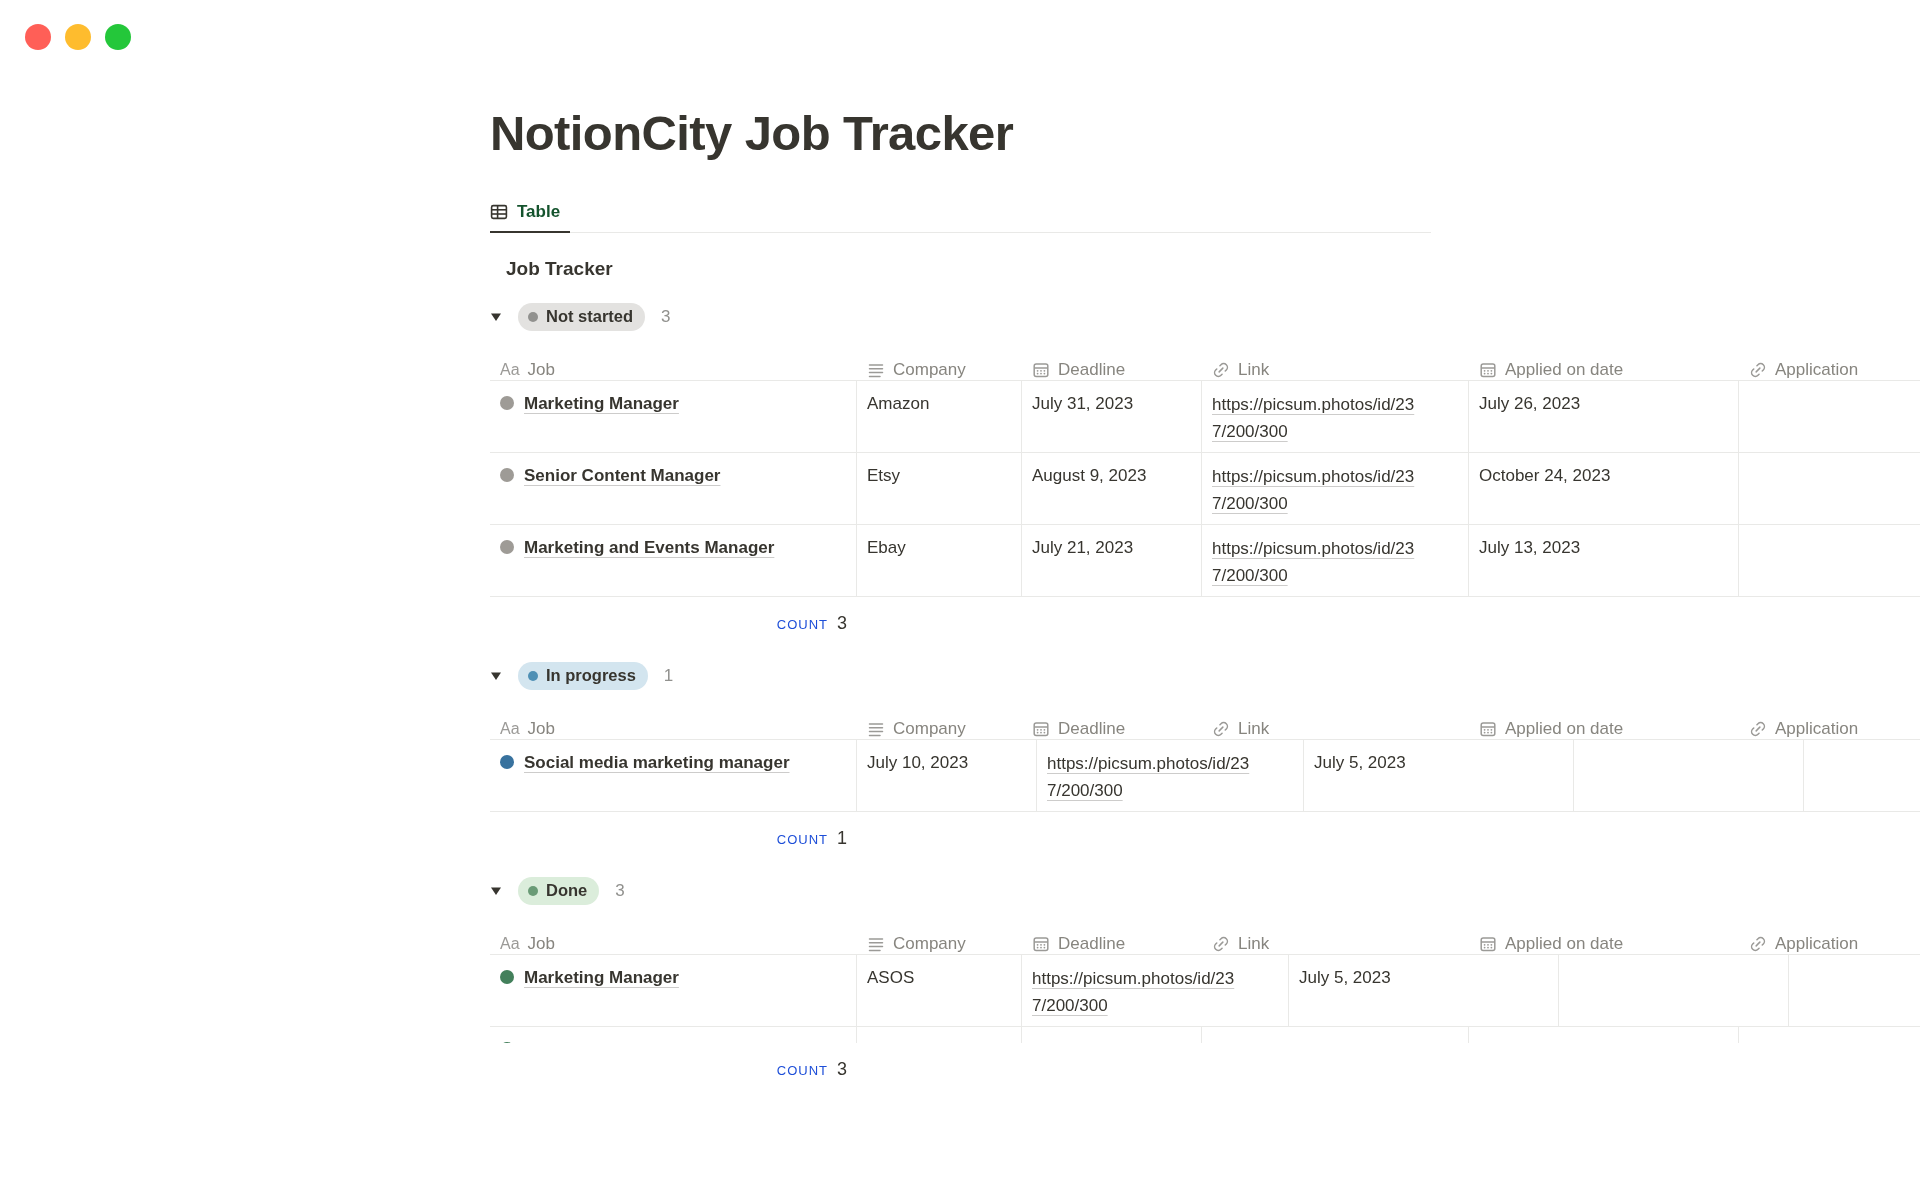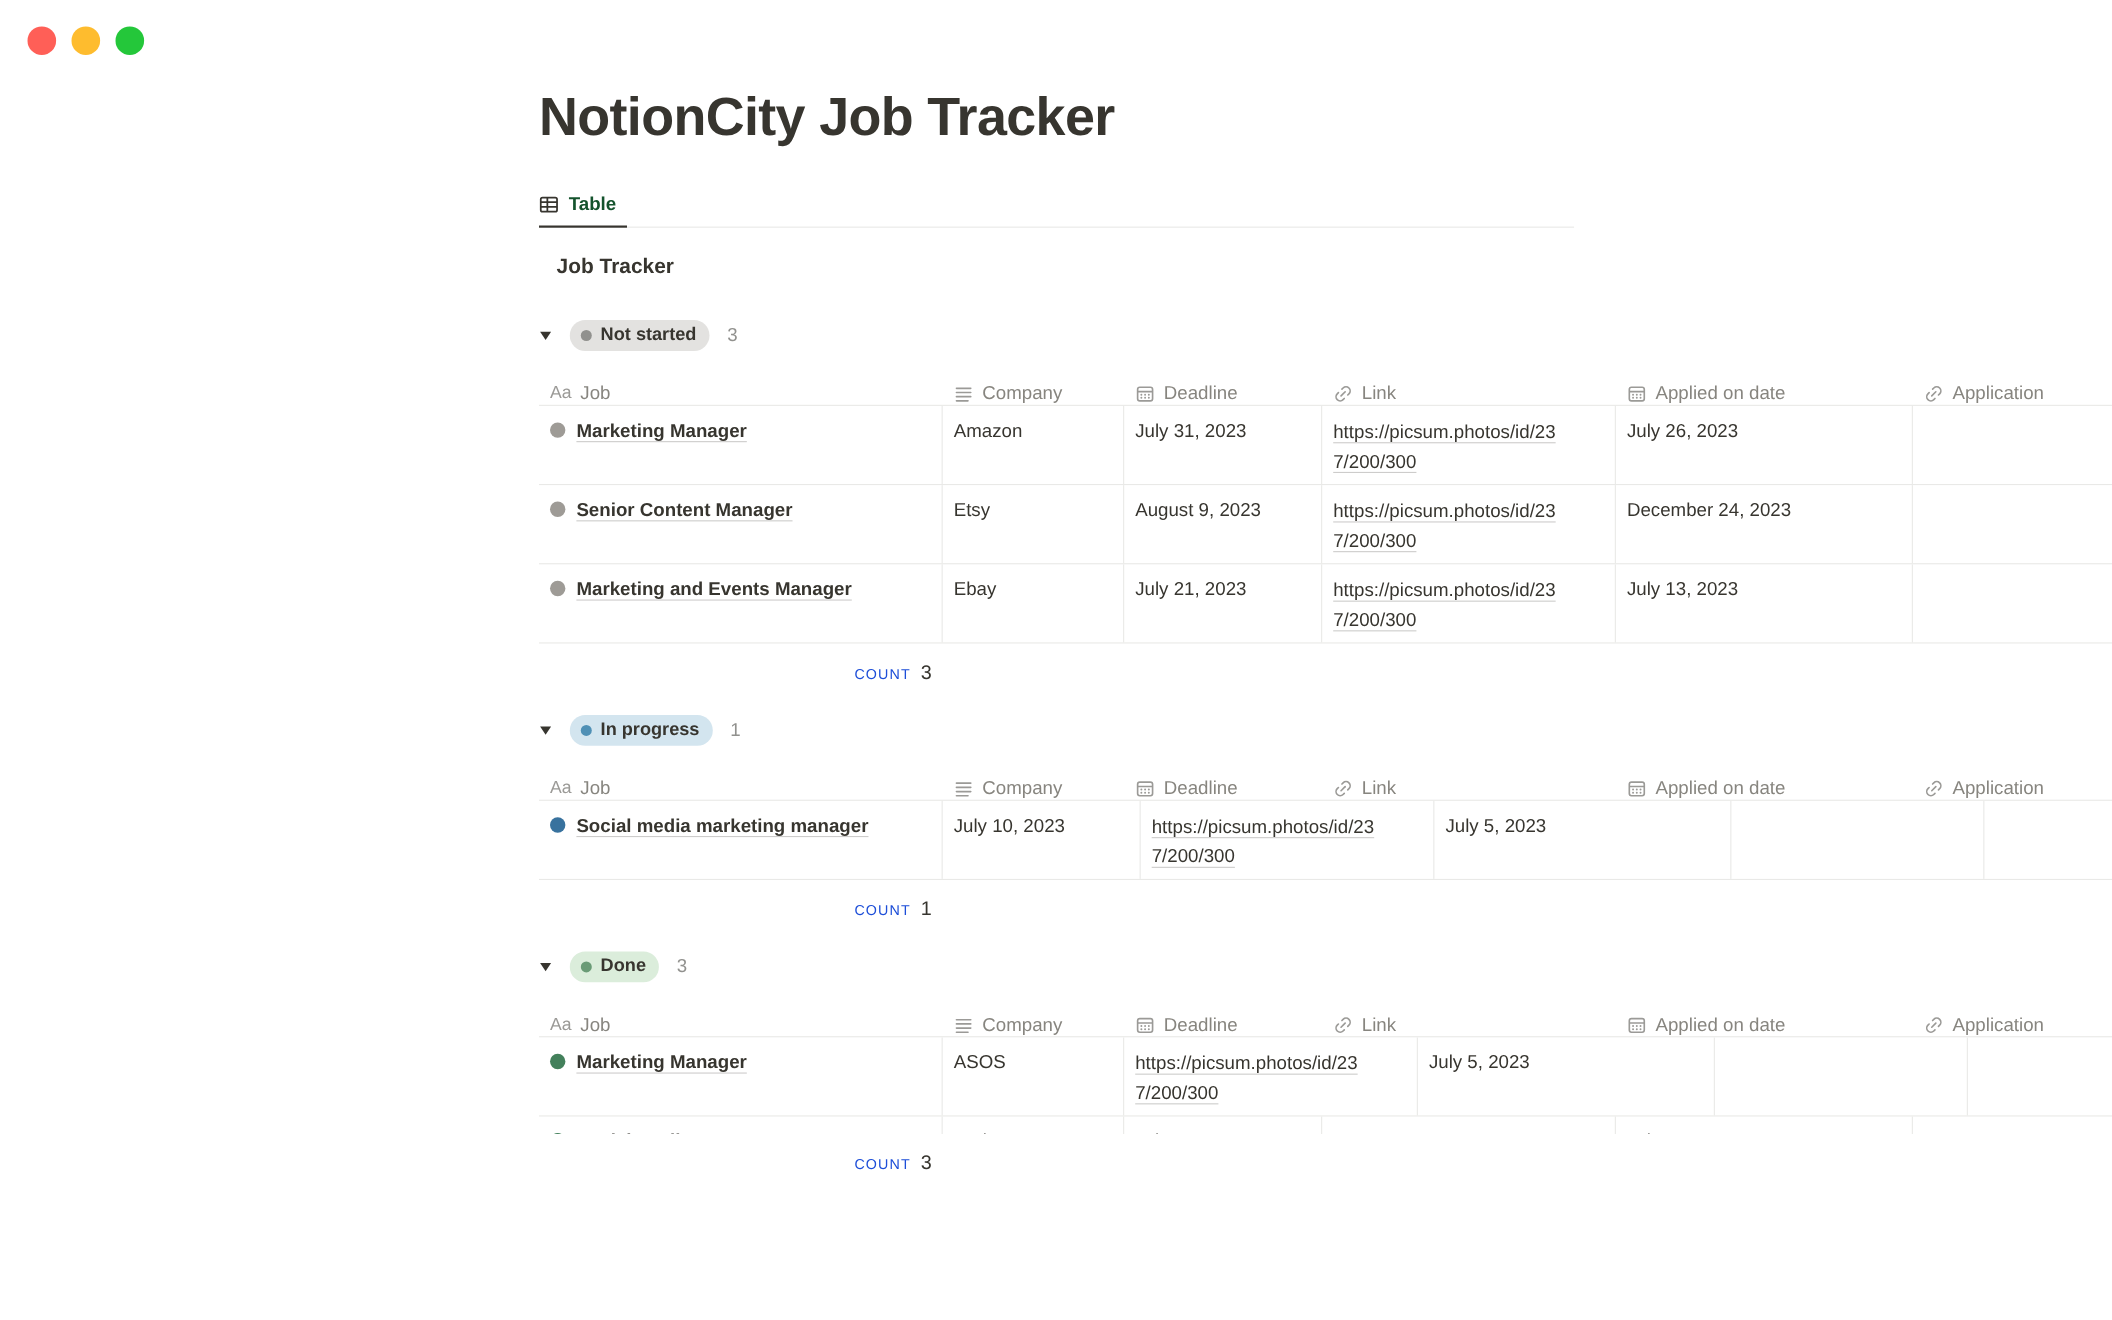--- a/index.html
+++ b/index.html
@@ -6,36 +6,36 @@
   html,body { margin:0; padding:0; }
   body {
     width:1920px; height:1200px; overflow:hidden; background:#fff;
     font-family:"Liberation Sans", sans-serif; color:#37352f;
     -webkit-font-smoothing:antialiased;
   }
   
   .traffic-lights { position:absolute; top:24px; left:25px; display:flex; gap:14px; }
   .tl { width:26px; height:26px; border-radius:50%; display:inline-block; }
 
-  .page { padding-left:490px; padding-top:78px; }
+  .page { padding-left:490px; padding-top:104px; }
 
   h1.page-title { margin:0; font-size:49px; line-height:1.2; font-weight:700; letter-spacing:-0.6px; }
 
   .tabbar { margin-top:26px; width:941px; border-bottom:1px solid #e9e9e7; display:flex; }
   .tab {
     display:inline-flex; align-items:center; gap:9px;
     padding:13px 10px 9px 0; font-size:17px; font-weight:600; color:#14532d;
     border-bottom:2.5px solid #37352f; margin-bottom:-1px; cursor:pointer;
   }
   .tab svg { display:block; }
 
   h2.section-title { margin:24px 16px 0; font-size:19px; line-height:1.25; font-weight:700; }
 
   .group { margin-top:12px; }
-  .group:first-child { margin-top:34px; }
+  .group:first-child { margin-top:20px; }
   .group-header { display:flex; align-items:center; height:32px; }
   .toggle { width:28px; display:flex; justify-content:flex-start; align-items:center; cursor:pointer; }
   .pill {
     display:inline-flex; align-items:center; height:28px; border-radius:15px;
     padding:0 12px 0 10px; gap:8px; cursor:pointer;
   }
   .pill-dot { width:10px; height:10px; border-radius:50%; flex:none; }
   .pill-label { font-size:16.5px; font-weight:700; line-height:1; }
   .group-count { margin-left:16px; font-size:17px; color:#91918e; }
 
@@ -211,21 +211,21 @@
           <div class="row">
     <div class="cell col-job">
       <span class="row-dot" style="background: rgb(158, 155, 150);"></span>
       <span class="job-link">Senior Content Manager</span>
     </div>
     <div class="cell col-company">Etsy</div>
     <div class="cell col-deadline">August 9, 2023</div>
     <div class="cell col-link">
       <span class="url-link">https://picsum.photos/id/237/200/300</span>
     </div>
-    <div class="cell col-applied">December 24, 2023</div>
+    <div class="cell col-applied">October 24, 2023</div>
     <div class="cell col-application"></div>
   </div>
           <div class="row">
     <div class="cell col-job">
       <span class="row-dot" style="background: rgb(158, 155, 150);"></span>
       <span class="job-link">Marketing and Events Manager</span>
     </div>
     <div class="cell col-company">Ebay</div>
     <div class="cell col-deadline">July 21, 2023</div>
     <div class="cell col-link">

